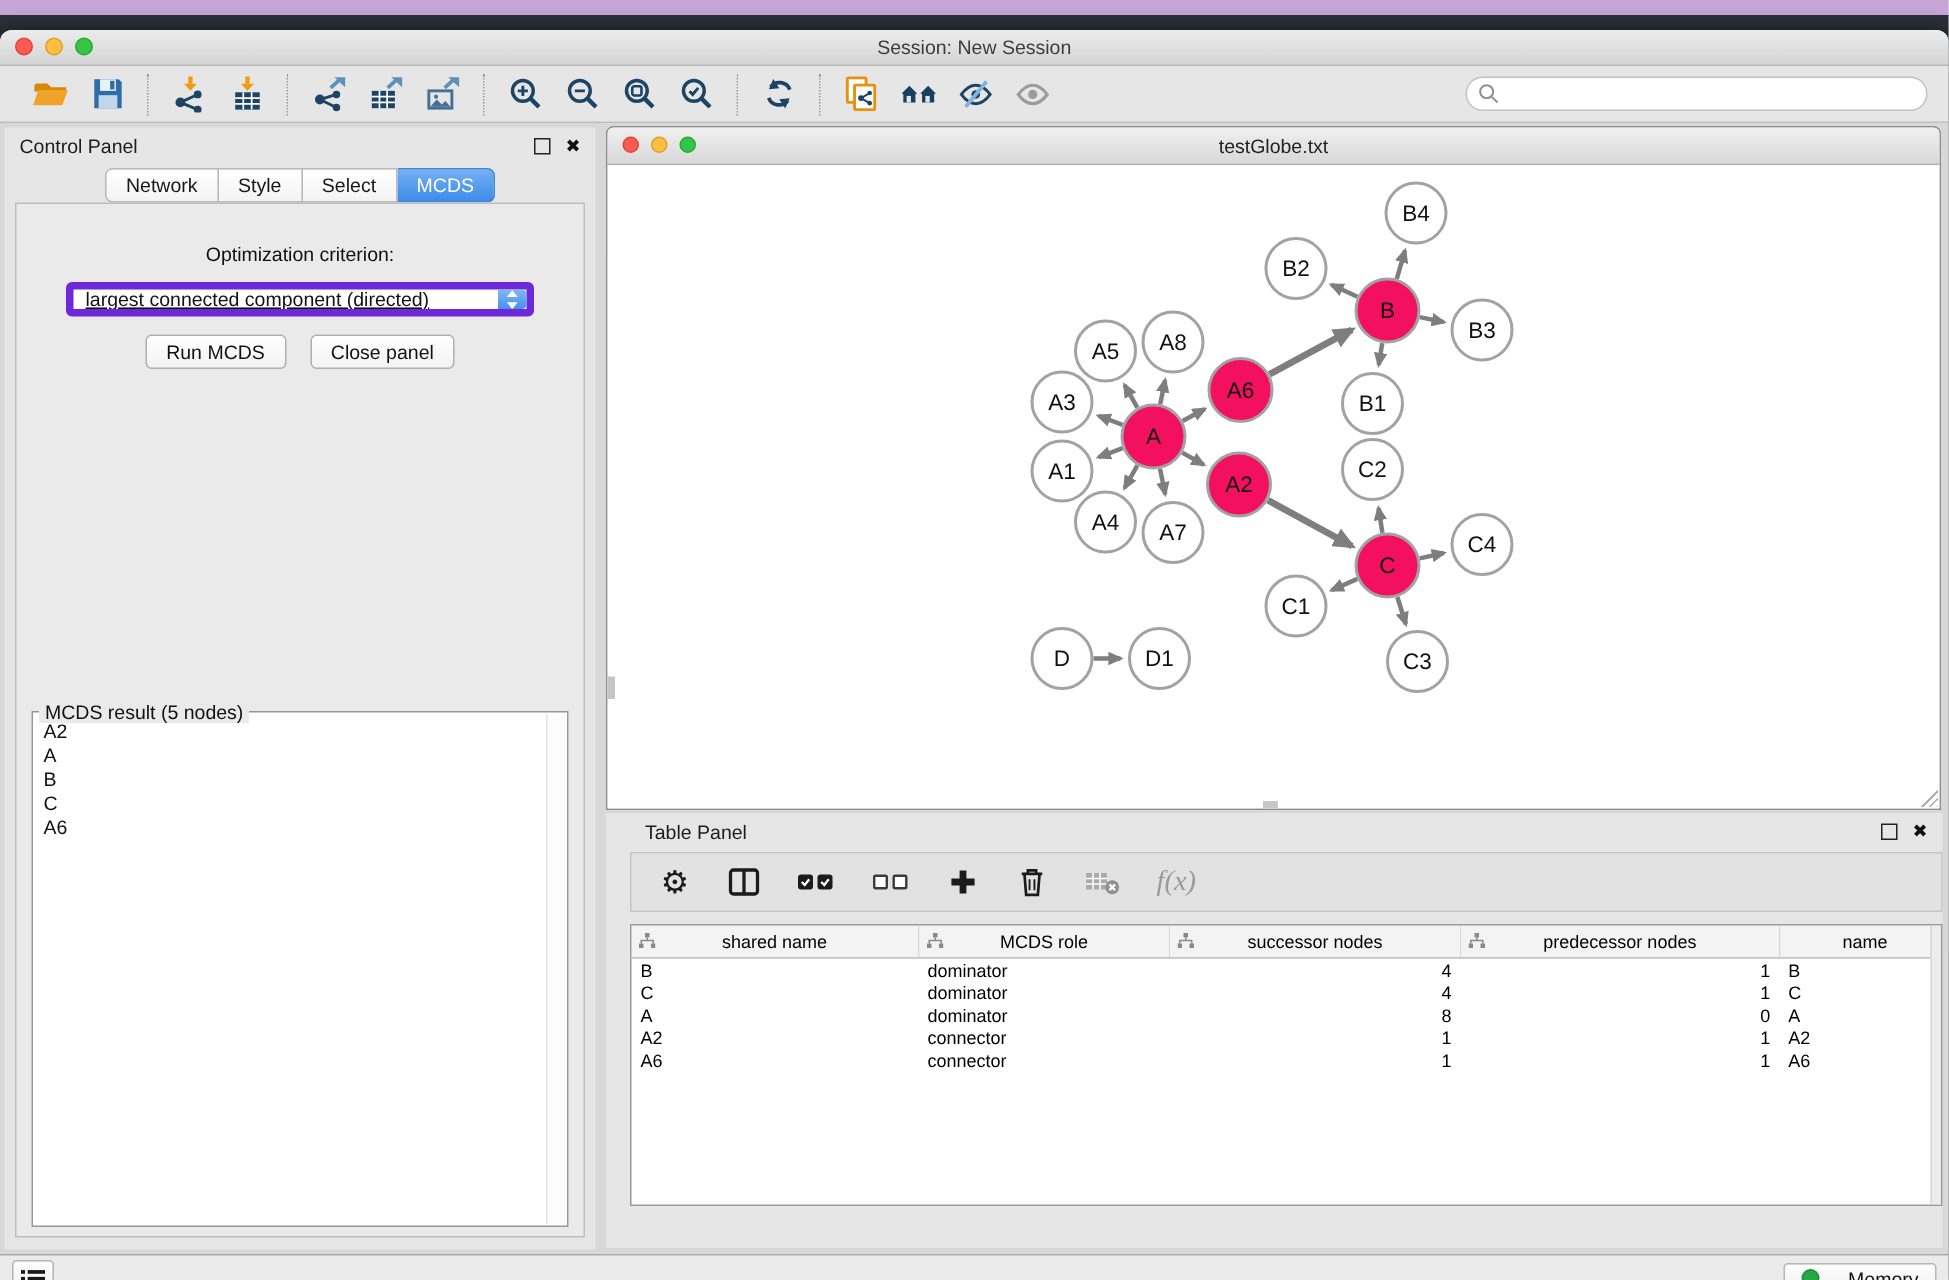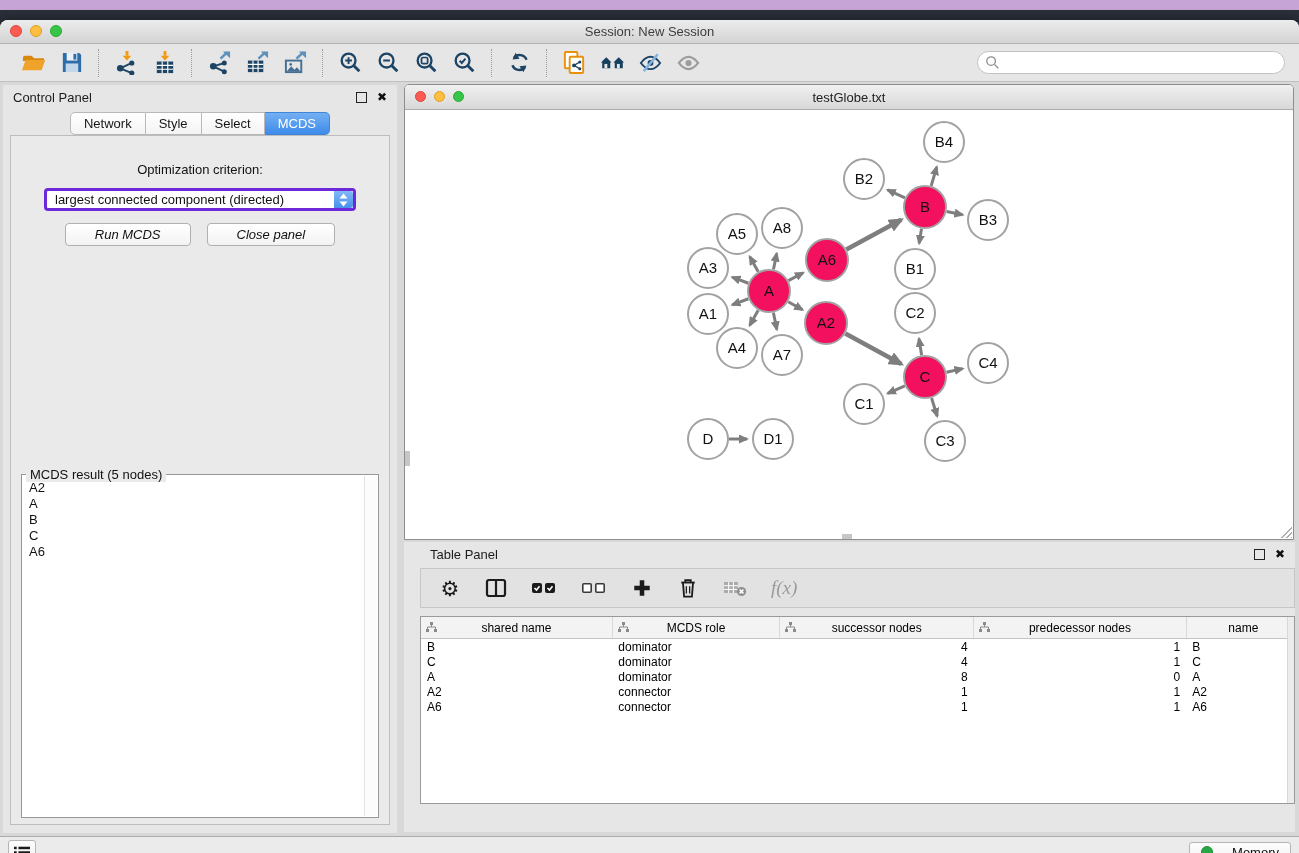--- a/index.html
+++ b/index.html
@@ -45,28 +45,28 @@
   .seg{display:flex;}
   .seg .seg-tab{background:linear-gradient(#FFFFFF,#F4F4F4);border:1px solid #B9B9B9;border-left:none;
     padding:3px 13px;font-size:13px;color:#161616;white-space:nowrap;}
   .seg .seg-tab:first-child{border-left:1px solid #B9B9B9;border-radius:5px 0 0 5px;}
   .seg .seg-tab:last-child{border-radius:0 5px 5px 0;}
   .seg .seg-tab.active{background:linear-gradient(#74B0F3,#3E8BE8);border-color:#3F86D8;color:#fff;}
   .cp-body{position:absolute;left:7px;right:7px;top:50px;bottom:8px;border:1px solid #BDBDBD;
     background:#EAEAEA;}
   .opt-label{text-align:center;margin-top:26px;font-size:13px;color:#111;}
   .criterion-row{display:flex;justify-content:center;margin-top:11px;}
-  .select-box{width:312px;height:23px;background:#fff;border:3px solid #6d28d9;border-radius:4px;
-    display:flex;align-items:center;box-sizing:border-box;overflow:hidden;}
+  .select-box{width:312px;height:23px;background:#fff;border:5px solid #6d28d9;border-radius:4px;
+    display:flex;align-items:center;box-sizing:border-box;overflow:hidden;text-decoration:underline;}
   .select-box .sel-text{flex:1;font-size:13px;color:#111;padding-left:8px;white-space:nowrap;}
   .select-box .stepper{width:19px;align-self:stretch;background:linear-gradient(#83B8F5,#4690EC);
     display:flex;flex-direction:column;align-items:center;justify-content:center;gap:2px;border-radius:0 3px 3px 0;}
   .cp-buttons{display:flex;justify-content:center;gap:16px;margin-top:12px;}
   .btn{background:linear-gradient(#FFFFFF,#F3F3F3);border:1px solid #B0B0B0;border-radius:4px;
-    font-size:13px;color:#111;padding:3px 29px;font-family:inherit;font-style:italic;}
+    font-size:13px;color:#111;padding:3px 13px;font-family:inherit;}
   .result-box{position:absolute;left:10px;right:10px;top:338px;bottom:6px;border:1px solid #979797;
     background:#fff;}
   .result-legend{position:absolute;top:-8px;left:4px;background:#EAEAEA;padding:0 4px;font-size:13px;color:#111;}
   .result-list{position:absolute;inset:1px 13px 1px 1px;padding:4px 6px;font-size:13px;color:#111;
     line-height:16px;overflow:hidden;}
   .result-scroll{position:absolute;top:1px;bottom:1px;right:1px;width:12px;background:#FCFCFC;border-left:1px solid #E2E2E2;}
   
   .network-window{position:absolute;left:404px;top:2px;width:890px;height:456px;background:#fff;
     border:1px solid #8E8E8E;border-radius:5px 5px 0 0;box-sizing:border-box;overflow:hidden;}
   .nw-titlebar{position:relative;height:24px;background:linear-gradient(#F0F0F0,#D8D8D8);

